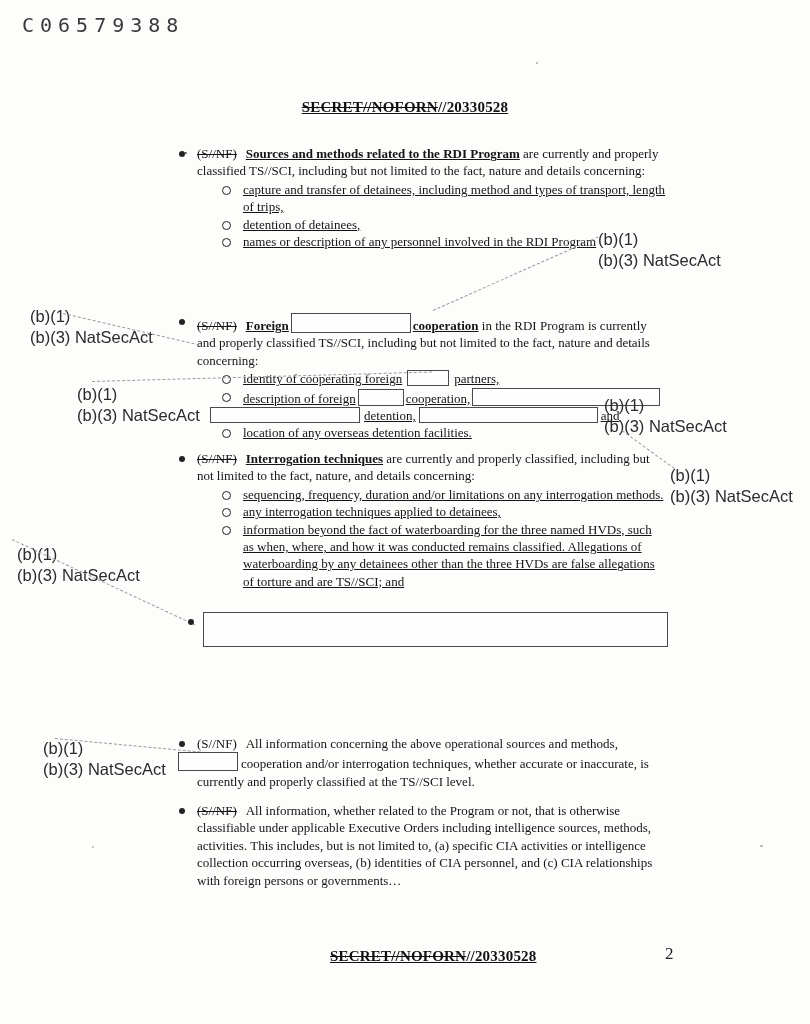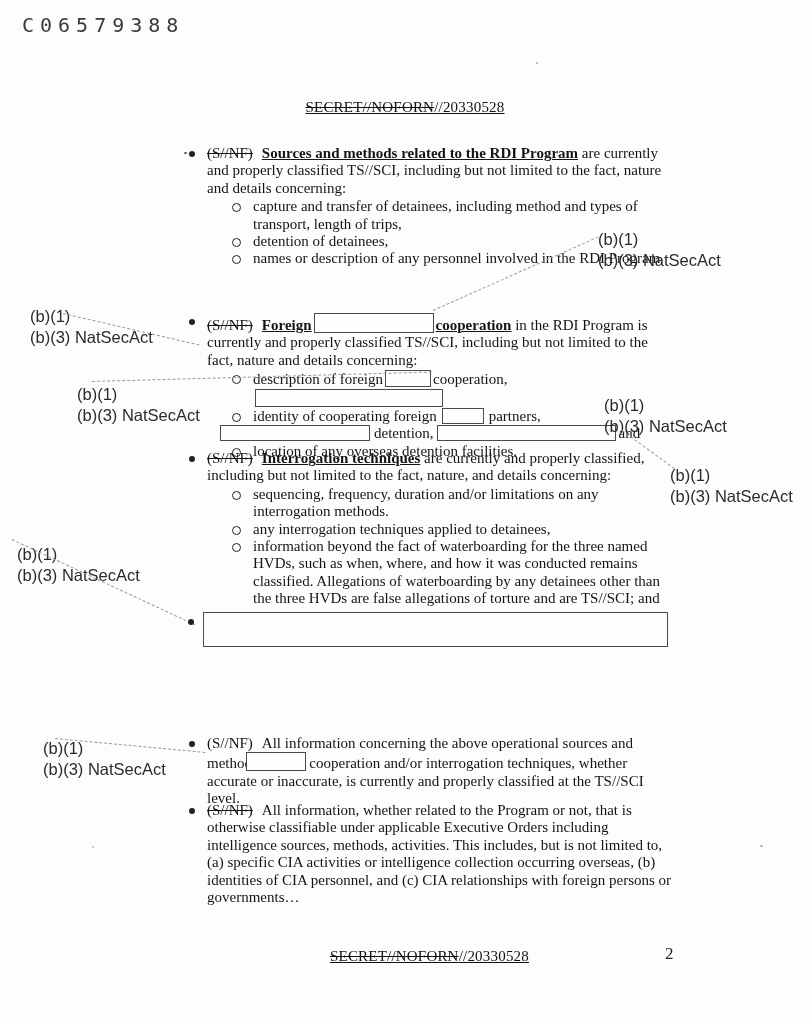--- a/index.html
+++ b/index.html
@@ -8,33 +8,33 @@
     font-family:"Liberation Serif", serif; color:#141414; overflow:hidden;
     margin:0 auto;
   }
   .abs{position:absolute;}
   
   .docid{
     font-family:"DejaVu Sans Mono", monospace; font-size:20px; letter-spacing:6px;
     color:#3a3a3a; top:13px; left:22px;
   }
   
-  .banner{font-weight:normal; font-size:15px; color:#111; letter-spacing:0.2px;}
+  .banner{font-weight:bold; font-size:15px; color:#111; letter-spacing:0.2px;}
   .banner .cls{text-decoration:underline line-through; text-decoration-thickness:1.4px;}
   .banner .sfx{text-decoration:underline; text-decoration-thickness:1.4px;}
   .pagenum{font-size:17px; color:#222;}
   
-  .bullet{position:absolute; left:207px; width:468px; font-size:15px; line-height:17.4px;}
+  .bullet{position:absolute; left:197px; width:468px; font-size:13px; line-height:17.4px;}
   .dot{position:absolute; left:-18px; top:5.5px; width:6px; height:6px; border-radius:50%; background:#232323;}
   .cls-mark{margin-right:9px; white-space:nowrap;}
   .struck{text-decoration:line-through; text-decoration-thickness:1.3px;}
   .hd{font-weight:bold; text-decoration:underline; text-decoration-thickness:1.3px;}
   
   .sub{margin-top:1px;}
-  .subitem{position:relative; margin-left:46px; margin-top:0px;}
+  .subitem{position:relative; margin-left:46px; margin-top:0px;text-decoration:underline;}
   .oMark{position:absolute; left:-21px; top:5px; width:7px; height:7px; border:1.4px solid #222; border-radius:50%; background:transparent;}
   
   .rbox{display:inline-block; border:1px solid #4a4a4a; background:#fefefe; vertical-align:-3px;}
   .bigbox{border:1px solid #4a4a4a; background:#fefefe;}
   
   .annot{font-family:"Liberation Sans", sans-serif; font-size:16.5px; color:#2b2b2b; line-height:21px; white-space:nowrap;}
   
   .leader{position:absolute; border-top:1.4px dashed #9a9a9a; transform-origin:left center; height:0;}
   .speck{position:absolute; background:#555; border-radius:50%;}
 </style>
@@ -62,22 +62,22 @@
   <div class="abs annot" style="left:598px; top:229px;">
     <div>(b)(1)</div>
     <div>(b)(3) NatSecAct</div>
   </div>
   <div class="leader" style="left:433px; top:310px; width:181px; transform:rotate(-24deg);"></div>
 
   <div class="bullet" style="top:313px;">
     <span class="dot"></span>
     <span class="cls-mark struck">(S//NF)</span><span class="hd">Foreign</span><span class="rbox" style="width:118px; height:18px; margin:0 2px;"></span><span class="hd">cooperation</span><span> in the RDI Program is currently and properly classified TS//SCI, including but not limited to the fact, nature and details concerning:</span>
     <div class="sub">
+      <div class="subitem"><span class="oMark"></span><span>identity of cooperating foreign</span><span class="rbox" style="width:40px; height:14px; margin:0 5px;"></span><span>partners,</span></div>
       <div class="subitem"><span class="oMark"></span><span>description of foreign</span><span class="rbox" style="width:44px; height:15px; margin:0 2px;"></span><span>cooperation,</span><span class="rbox" style="width:186px; height:16px; margin-left:2px;"></span></div>
-      <div class="subitem"><span class="oMark"></span><span>identity of cooperating foreign</span><span class="rbox" style="width:40px; height:14px; margin:0 5px;"></span><span>partners,</span></div>
       <div class="subitem" style="margin-left:13px;"><span class="rbox" style="width:148px; height:14px; margin-right:4px;"></span><span>detention,</span><span class="rbox" style="width:177px; height:14px; margin:0 3px;"></span><span>and</span></div>
       <div class="subitem"><span class="oMark"></span><span>location of any overseas detention facilities.</span></div>
     </div>
   </div>
 
   <div class="abs annot" style="left:30px; top:306px;">
     <div>(b)(1)</div>
     <div>(b)(3) NatSecAct</div>
   </div>
   <div class="leader" style="left:63px; top:313px; width:140px; transform:rotate(13deg);"></div>

